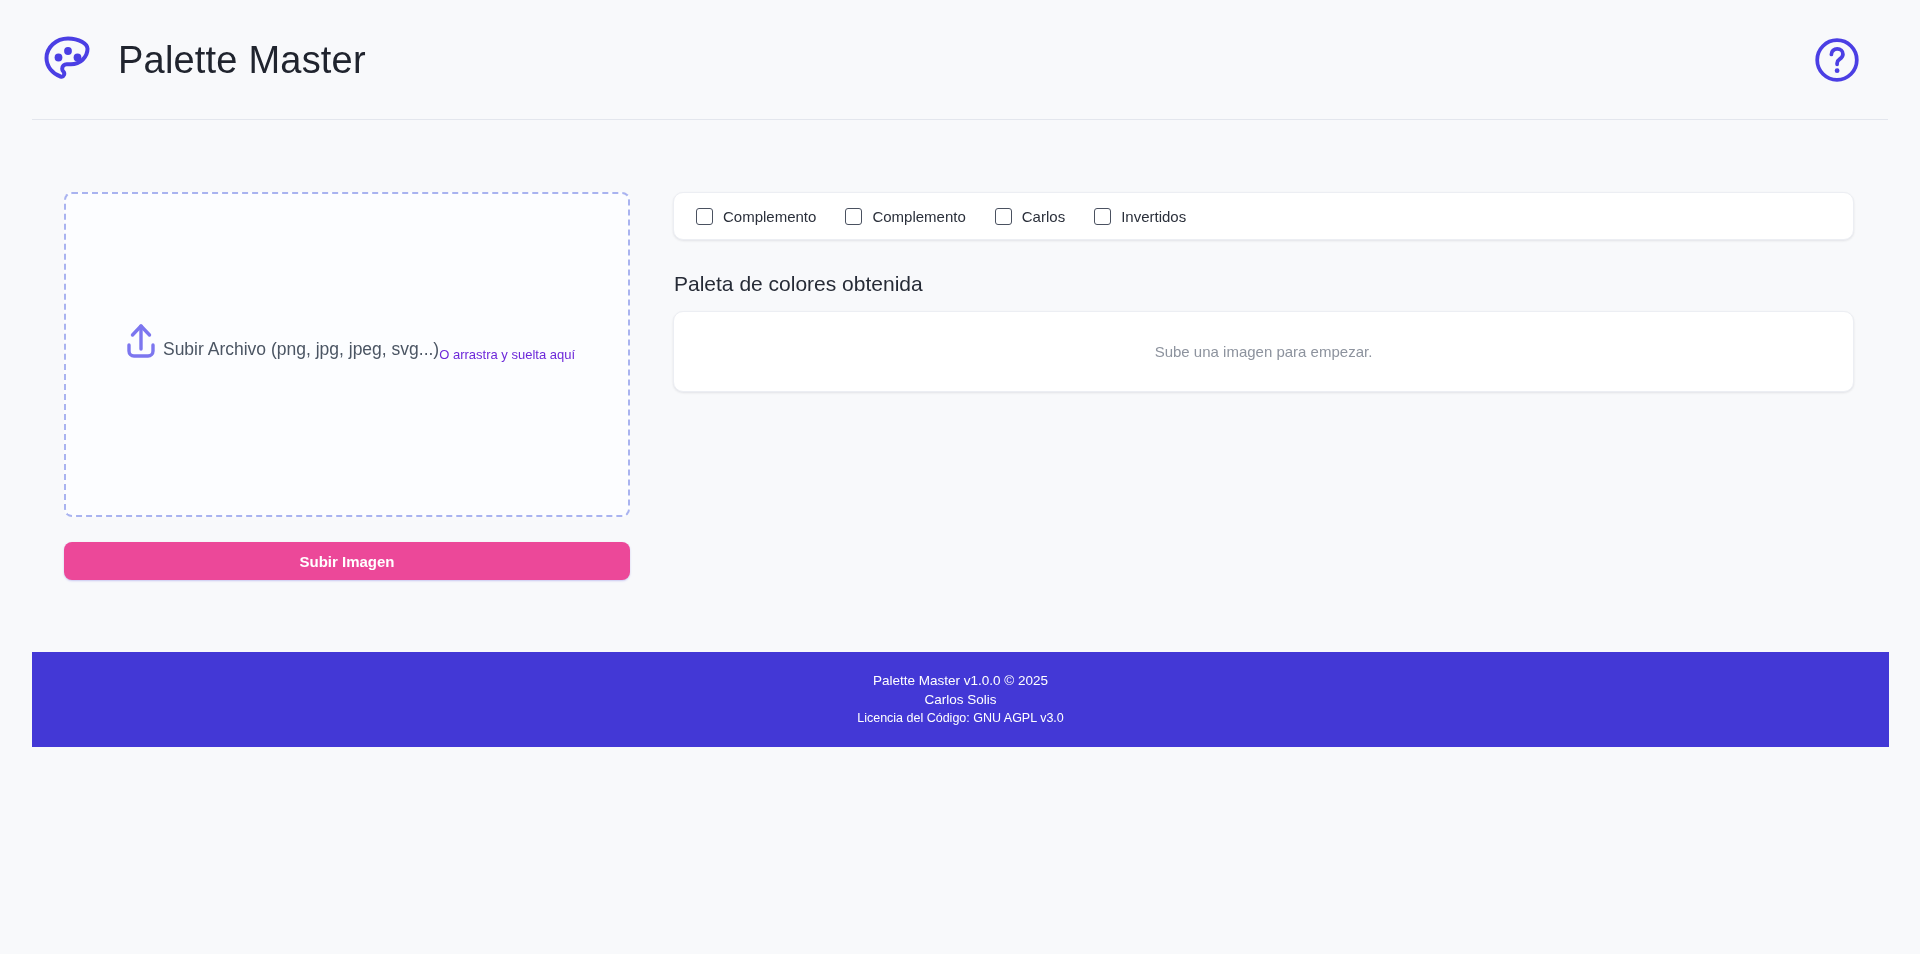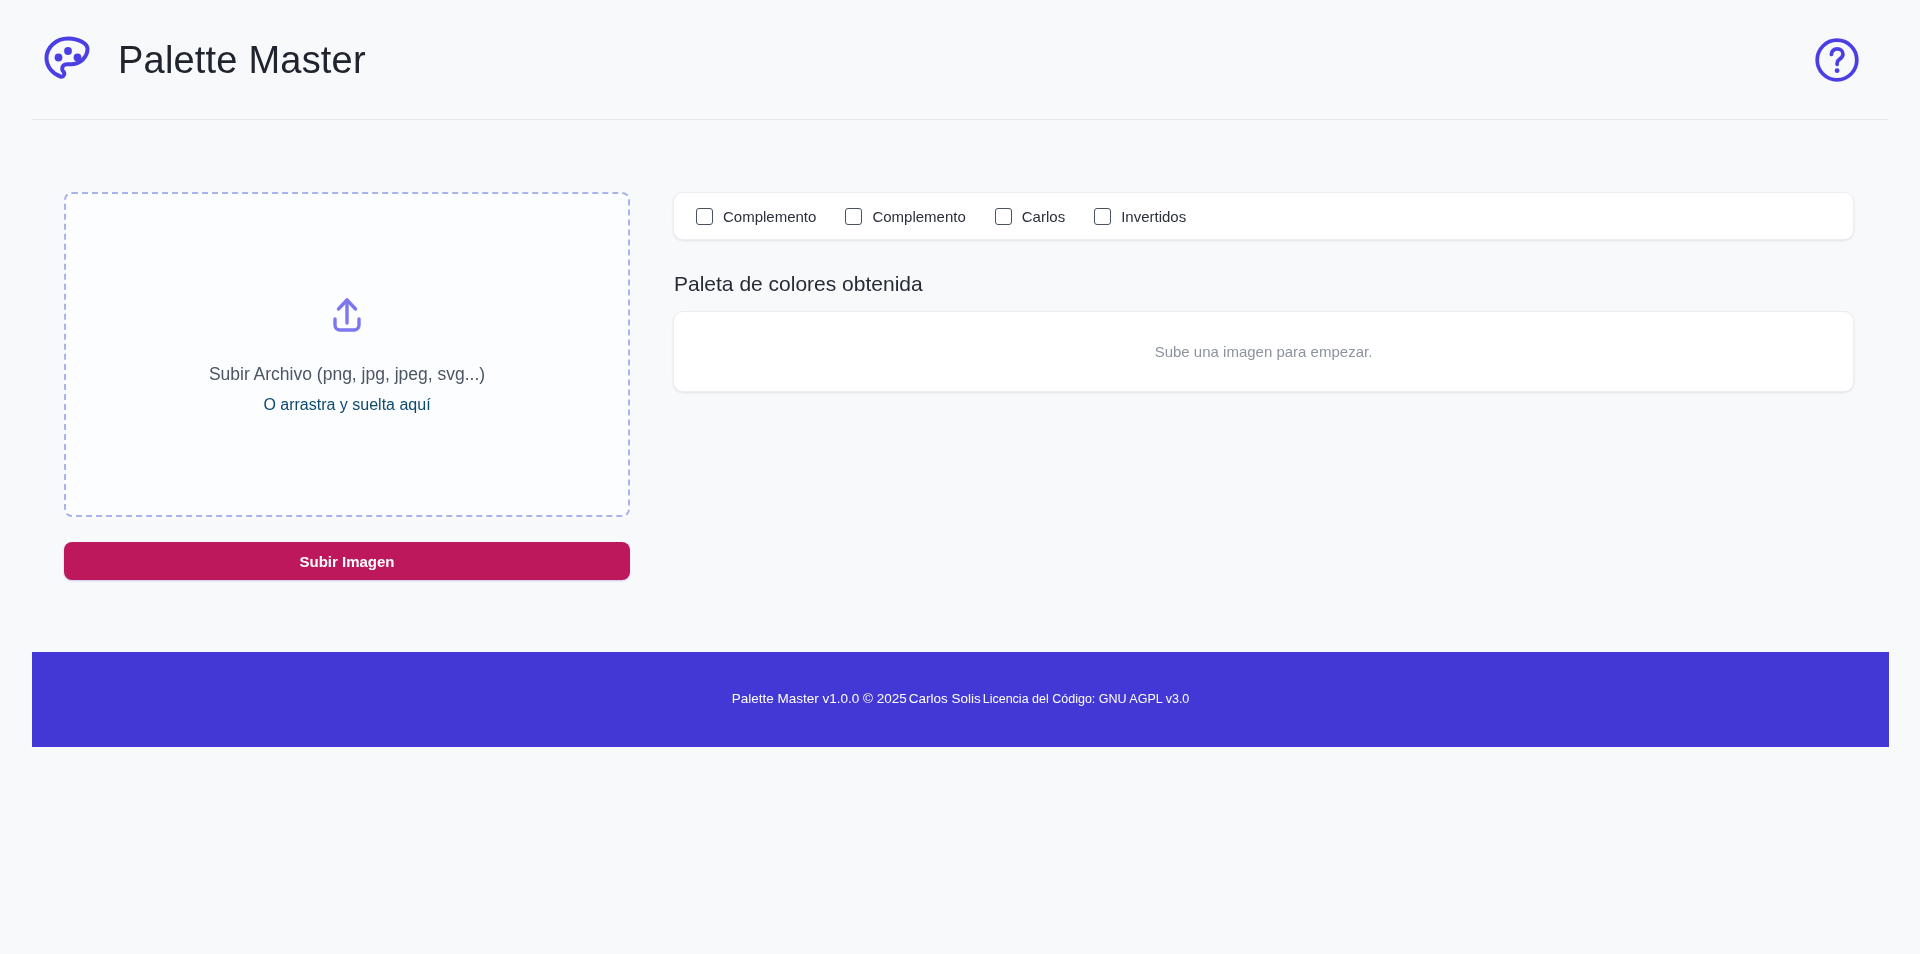--- a/index.html
+++ b/index.html
@@ -83,50 +83,50 @@
     margin-left: 64px;
     flex: none;
   }
 
   .dropzone {
     height: 325px;
     border: 2px dashed #a9b3f0;
     border-radius: 8px;
     background: #fcfdff;
     display: flex;
-    flex-direction: column;
+    flex-direction: row;
     align-items: center;
     justify-content: center;
     cursor: pointer;
   }
   .dz-icon {
     width: 44px;
     height: 44px;
     margin-bottom: 26px;
   }
   .dz-icon svg { display: block; }
   .dz-main {
     font-size: 17.5px;
     color: #4b5563;
     line-height: 1.2;
     margin-bottom: 10px;
   }
   .dz-sub {
-    font-size: 16px;
-    color: #0c4a6e;
+    font-size: 13px;
+    color: #6d28d9;
     line-height: 1.2;
   }
 
   .upload-btn {
     margin-top: 25px;
     width: 566px;
     height: 38px;
     border: none;
     border-radius: 8px;
-    background: #be185d;
+    background: #ec4899;
     color: #ffffff;
     font-size: 15px;
     font-weight: 700;
     font-family: inherit;
     cursor: pointer;
     display: flex;
     align-items: center;
     justify-content: center;
     box-shadow: 0 1px 2px rgba(67, 56, 214, 0.25);
   }
@@ -227,21 +227,21 @@
   
   .footer {
     position: absolute;
     left: 32px;
     top: 652px;
     width: 1857px;
     height: 95px;
     background: #4338d6;
     color: #ffffff;
     display: flex;
-    flex-direction: row;
+    flex-direction: column;
     align-items: center;
     justify-content: center;
     gap: 2px;
   }
   .footer-line1 { font-size: 13.5px; line-height: 1.25; }
   .footer-line2 { font-size: 13.5px; line-height: 1.25; }
   .footer-line3 { font-size: 12.5px; line-height: 1.25; }
 </style>
 </head>
 <body>

